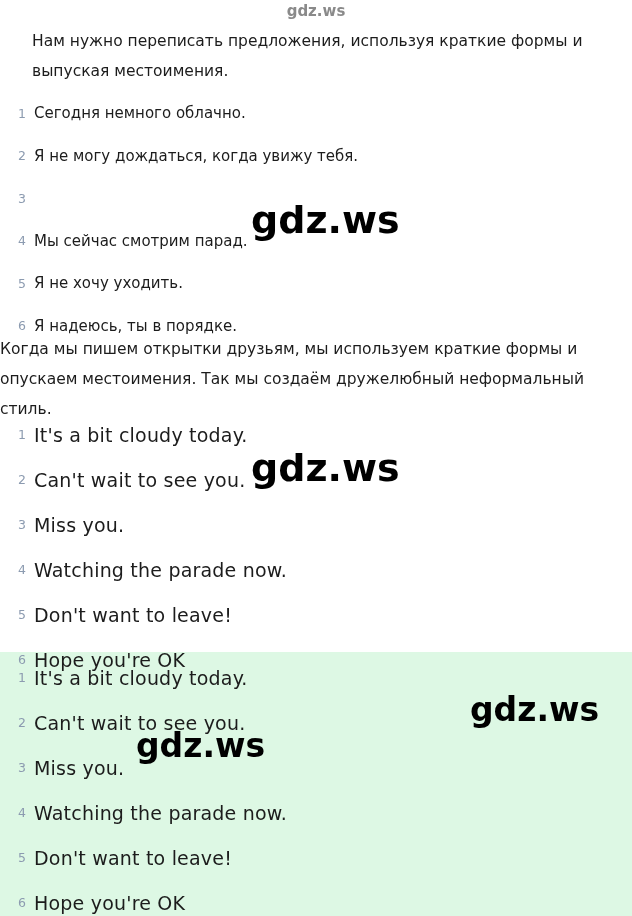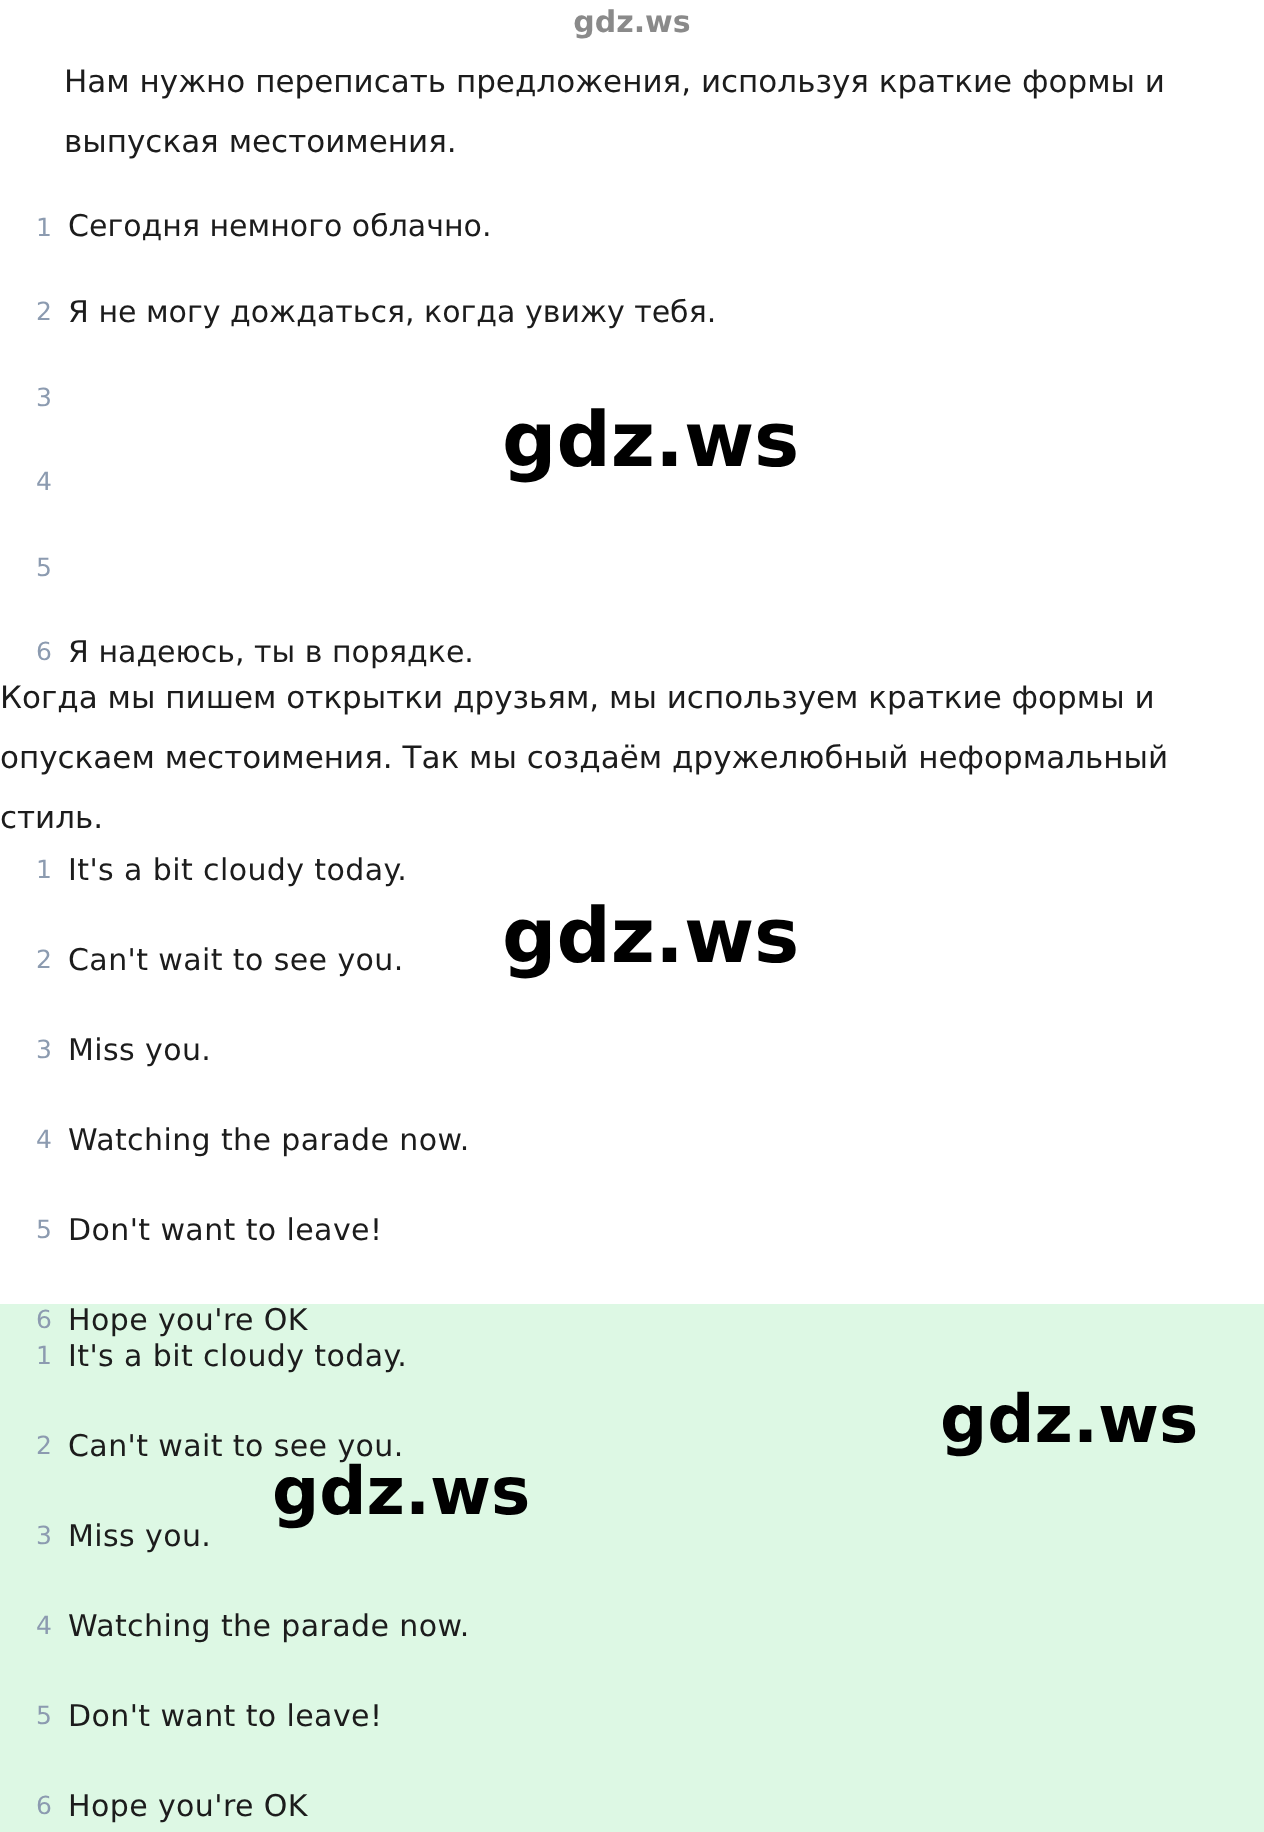--- a/index.html
+++ b/index.html
@@ -76,21 +76,21 @@
     padding-right: 8px;
     flex: 0 0 auto;
   }
   .txt {
     font-size: 15px;
     color: #1c1c1c;
     white-space: nowrap;
     text-align: right;
   }
   .list-en .txt, .list-hl .txt {
-    font-size: 15px;
+    font-size: 19px;
     letter-spacing: 0.2px;
   }
 
   
   .highlight {
     position: absolute;
     left: 0;
     top: 652px;
     width: 632px;
     height: 264px;
@@ -144,23 +144,25 @@
     </div>
     <div class="row">
       <span class="num">2</span>
       <span class="txt">Я не могу дождаться, когда увижу тебя.</span>
     </div>
     <div class="row">
       <span class="num">3</span>
     </div>
     <div class="row">
       <span class="num">4</span>
+      <span class="txt">Мы сейчас смотрим парад.</span>
     </div>
     <div class="row">
       <span class="num">5</span>
+      <span class="txt">Я не хочу уходить.</span>
     </div>
     <div class="row">
       <span class="num">6</span>
       <span class="txt">Я надеюсь, ты в порядке.</span>
     </div>
   </div>
 
   <div class="para para-2">Когда мы пишем открытки друзьям, мы используем краткие формы и опускаем местоимения. Так мы создаём дружелюбный неформальный стиль.</div>
 
   <div class="list list-en">

